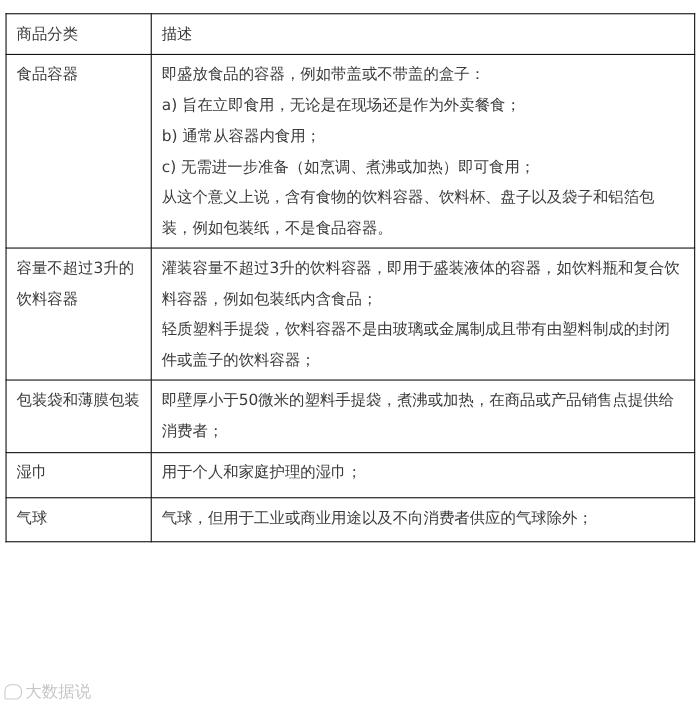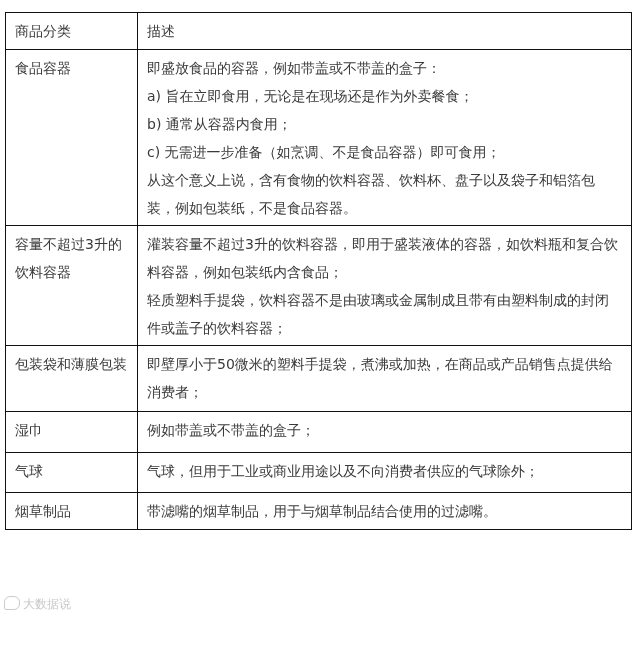--- a/index.html
+++ b/index.html
@@ -31,22 +31,22 @@
       padding: 4px 10px 3px 9px;
       word-break: break-all;
     }
     col.c1 { width: 132px; }
     col.c2 { width: 494px; }
     tr.hdr td { height: 29px; }
     .line { display: block; }
     .watermark {
       position: absolute;
       left: 4px;
-      top: 596px;
-      font-size: 12px;
+      top: 620px;
+      font-size: 15px;
       color: rgba(180,180,180,0.75);
       letter-spacing: 0px;
       white-space: nowrap;
     }
     .watermark .wm-icon {
       display: inline-block;
       width: 14px;
       height: 12px;
       border: 1.5px solid rgba(190,190,190,0.8);
       border-radius: 6px 6px 6px 2px;
@@ -67,21 +67,21 @@
       <td>商品分类</td>
       <td>描述</td>
     </tr>
 
     <tr style="height:175px">
       <td>食品容器</td>
       <td>
         <span class="line">即盛放食品的容器，例如带盖或不带盖的盒子：</span>
         <span class="line">a) 旨在立即食用，无论是在现场还是作为外卖餐食；</span>
         <span class="line">b) 通常从容器内食用；</span>
-        <span class="line">c) 无需进一步准备（如烹调、不是食品容器）即可食用；</span>
+        <span class="line">c) 无需进一步准备（如烹调、煮沸或加热）即可食用；</span>
         <span class="line">从这个意义上说，含有食物的饮料容器、饮料杯、盘子以及袋子和铝箔包装，例如包装纸，不是食品容器。</span>
       </td>
     </tr>
 
 
     <tr style="height:118px">
       <td>容量不超过3升的饮料容器</td>
       <td>
         <span class="line">灌装容量不超过3升的饮料容器，即用于盛装液体的容器，如饮料瓶和复合饮料容器，例如包装纸内含食品；</span>
         <span class="line">轻质塑料手提袋，饮料容器不是由玻璃或金属制成且带有由塑料制成的封闭件或盖子的饮料容器；</span>
@@ -92,35 +92,29 @@
     <tr style="height:66px">
       <td>包装袋和薄膜包装</td>
       <td>
         <span class="line">即壁厚小于50微米的塑料手提袋，煮沸或加热，在商品或产品销售点提供给消费者；</span>
       </td>
     </tr>
 
     <tr style="height:41px">
       <td>湿巾</td>
       <td>
-        <span class="line">例如带盖或不带盖的盒子；</span>
+        <span class="line">用于个人和家庭护理的湿巾；</span>
       </td>
     </tr>
 
     <tr style="height:40px">
       <td>气球</td>
       <td>
         <span class="line">气球，但用于工业或商业用途以及不向消费者供应的气球除外；</span>
       </td>
     </tr>
 
-    <tr style="height:37px">
-      <td>烟草制品</td>
-      <td>
-        <span class="line">带滤嘴的烟草制品，用于与烟草制品结合使用的过滤嘴。</span>
-      </td>
-    </tr>
   </tbody>
 </table>
 
 <div class="watermark">
   <span class="wm-icon"></span><span>大数据说</span>
 </div>
 
 </body></html>

